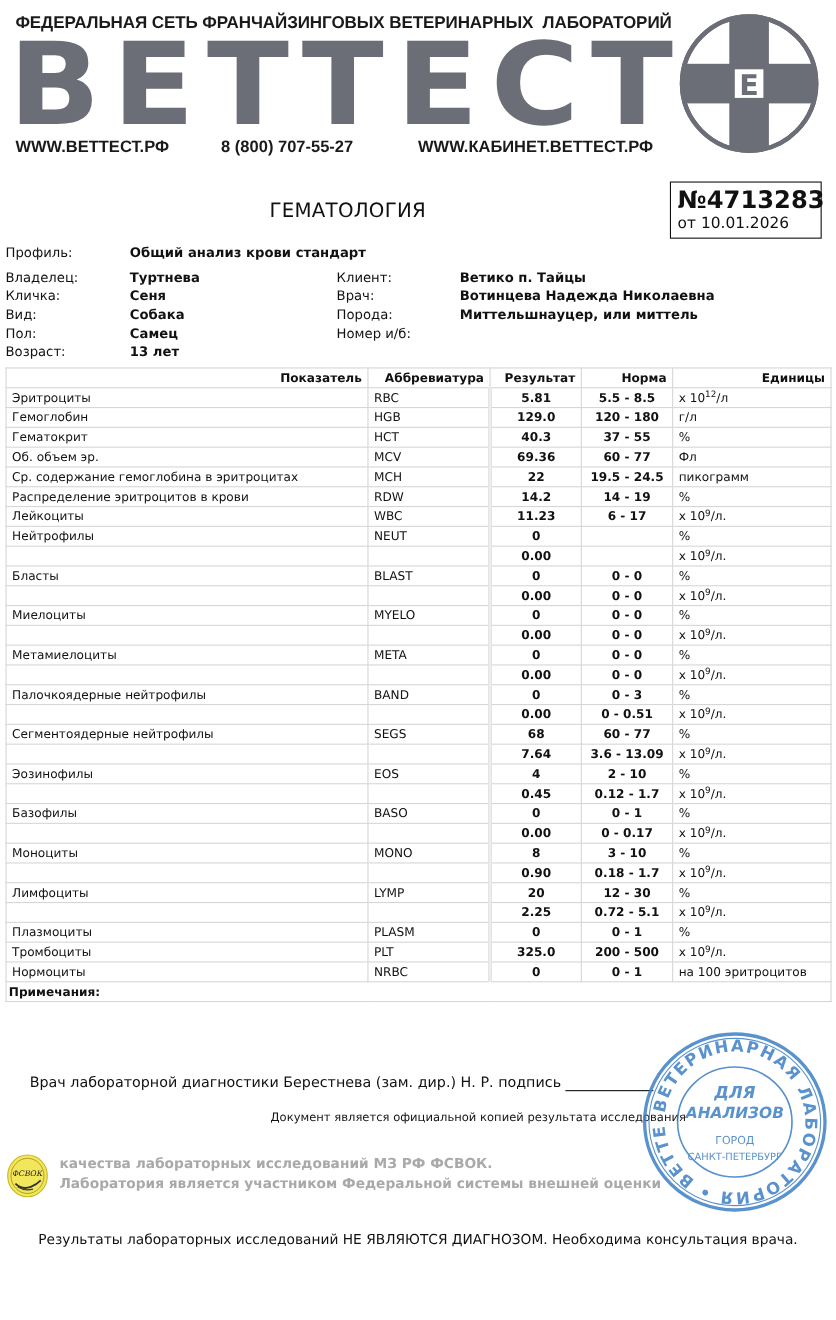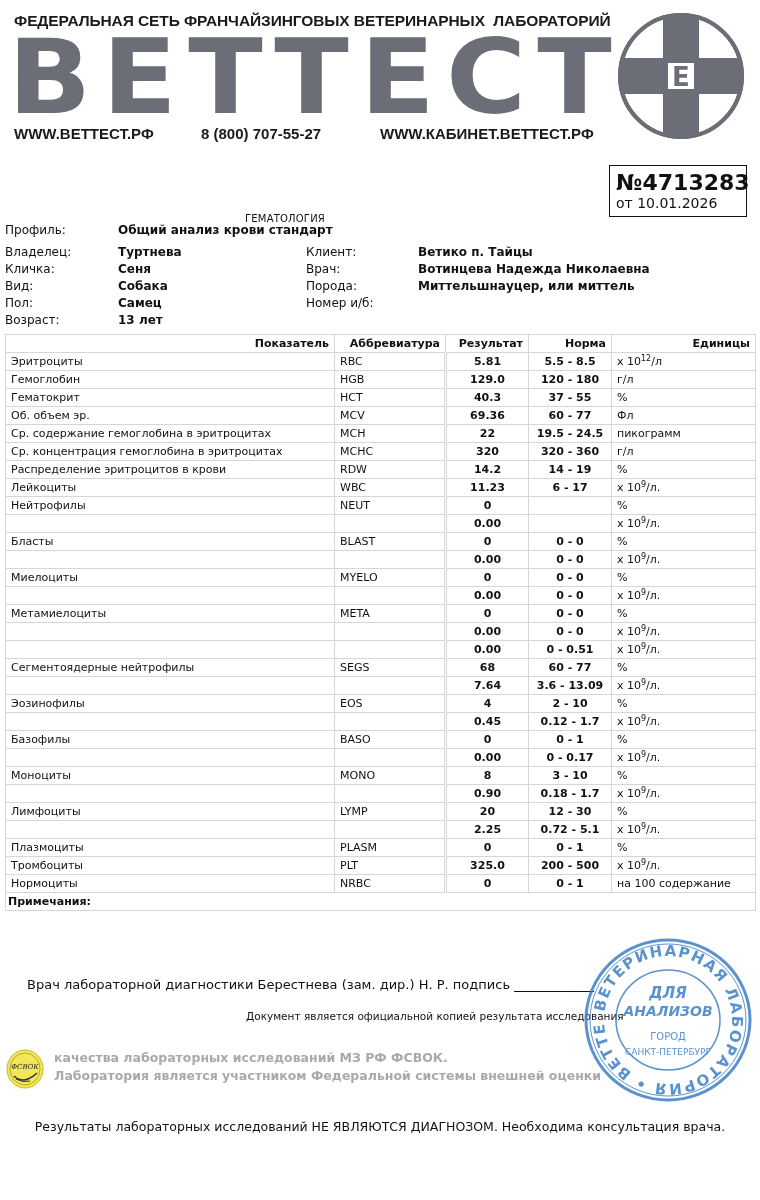--- a/index.html
+++ b/index.html
@@ -23,21 +23,21 @@
   .hdr-contacts {
     position: absolute; left: 14px; top: 125px; width: 600px;
     font-family: "Liberation Sans", sans-serif; font-weight: bold; font-size: 15px; color: #1a1a1a;
   }
   .hdr-contacts .c { position: absolute; top: 0; white-space: nowrap; }
   .hdr-logo { position: absolute; left: 617px; top: 12px; width: 128px; height: 128px; }
 
   
   .doc-title {
     position: absolute; left: 245px; top: 181px;
-    font-size: 10px; color: #111; letter-spacing: 0.2px; margin-top: 32px;
+    font-size: 18px; color: #111; letter-spacing: 0.2px;
   }
   .num-box {
     position: absolute; left: 609px; top: 165px; width: 138px; height: 52px;
     border: 1.5px solid #111; padding: 4px 0 0 6px;
   }
   .num-box .num { font-size: 22px; font-weight: bold; line-height: 25px; color: #111; }
   .num-box .date { font-size: 14px; line-height: 17px; color: #111; }
 
   
   .info { position: absolute; left: 5px; font-size: 12px; line-height: 17px; color: #111; }
@@ -205,27 +205,20 @@
         <td class="unit"><span>Фл</span><sup></sup><span></span></td>
       </tr>
       <tr>
         <td class="name">Ср. содержание гемоглобина в эритроцитах</td>
         <td class="abbr">MCH</td>
         <td class="res">22</td>
         <td class="norm">19.5 - 24.5</td>
         <td class="unit"><span>пикограмм</span><sup></sup><span></span></td>
       </tr>
       <tr>
-        <td class="name">Ср. концентрация гемоглобина в эритроцитах</td>
-        <td class="abbr">MCHC</td>
-        <td class="res">320</td>
-        <td class="norm">320 - 360</td>
-        <td class="unit"><span>г/л</span><sup></sup><span></span></td>
-      </tr>
-      <tr>
         <td class="name">Распределение эритроцитов в крови</td>
         <td class="abbr">RDW</td>
         <td class="res">14.2</td>
         <td class="norm">14 - 19</td>
         <td class="unit"><span>%</span><sup></sup><span></span></td>
       </tr>
       <tr>
         <td class="name">Лейкоциты</td>
         <td class="abbr">WBC</td>
         <td class="res">11.23</td>
@@ -282,20 +275,27 @@
         <td class="unit"><span>%</span><sup></sup><span></span></td>
       </tr>
       <tr>
         <td class="name"></td>
         <td class="abbr"></td>
         <td class="res">0.00</td>
         <td class="norm">0 - 0</td>
         <td class="unit"><span>x 10</span><sup>9</sup><span>/л.</span></td>
       </tr>
       <tr>
+        <td class="name">Палочкоядерные нейтрофилы</td>
+        <td class="abbr">BAND</td>
+        <td class="res">0</td>
+        <td class="norm">0 - 3</td>
+        <td class="unit"><span>%</span><sup></sup><span></span></td>
+      </tr>
+      <tr>
         <td class="name"></td>
         <td class="abbr"></td>
         <td class="res">0.00</td>
         <td class="norm">0 - 0.51</td>
         <td class="unit"><span>x 10</span><sup>9</sup><span>/л.</span></td>
       </tr>
       <tr>
         <td class="name">Сегментоядерные нейтрофилы</td>
         <td class="abbr">SEGS</td>
         <td class="res">68</td>
@@ -377,21 +377,21 @@
         <td class="abbr">PLT</td>
         <td class="res">325.0</td>
         <td class="norm">200 - 500</td>
         <td class="unit"><span>x 10</span><sup>9</sup><span>/л.</span></td>
       </tr>
       <tr>
         <td class="name">Нормоциты</td>
         <td class="abbr">NRBC</td>
         <td class="res">0</td>
         <td class="norm">0 - 1</td>
-        <td class="unit"><span>на 100 содержание</span><sup></sup><span></span></td>
+        <td class="unit"><span>на 100 эритроцитов</span><sup></sup><span></span></td>
       </tr>
     </tbody>
   <tfoot>
     <tr>
       <td class="notes" colspan="5">Примечания:</td>
     </tr>
   </tfoot>
 </table>
 
 <div class="sign">

